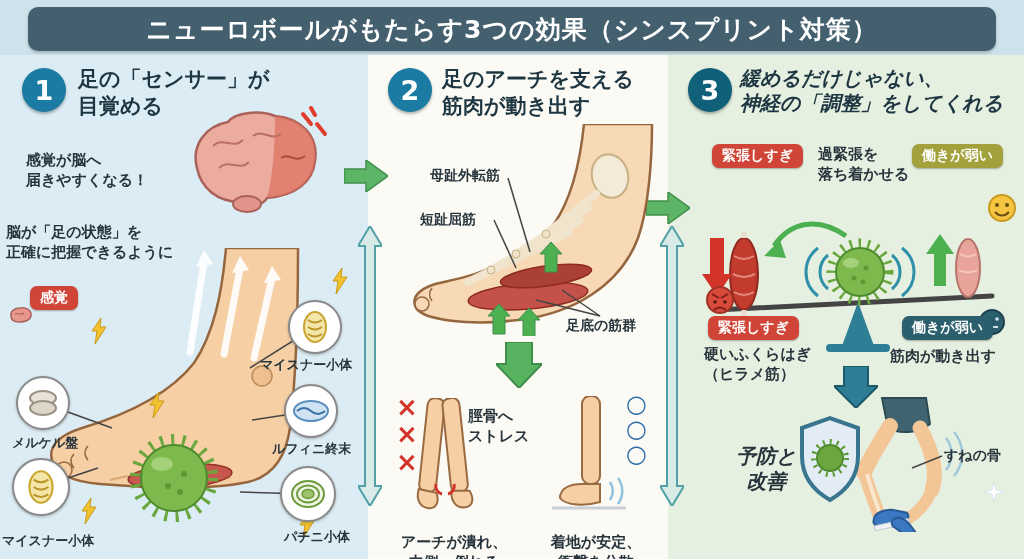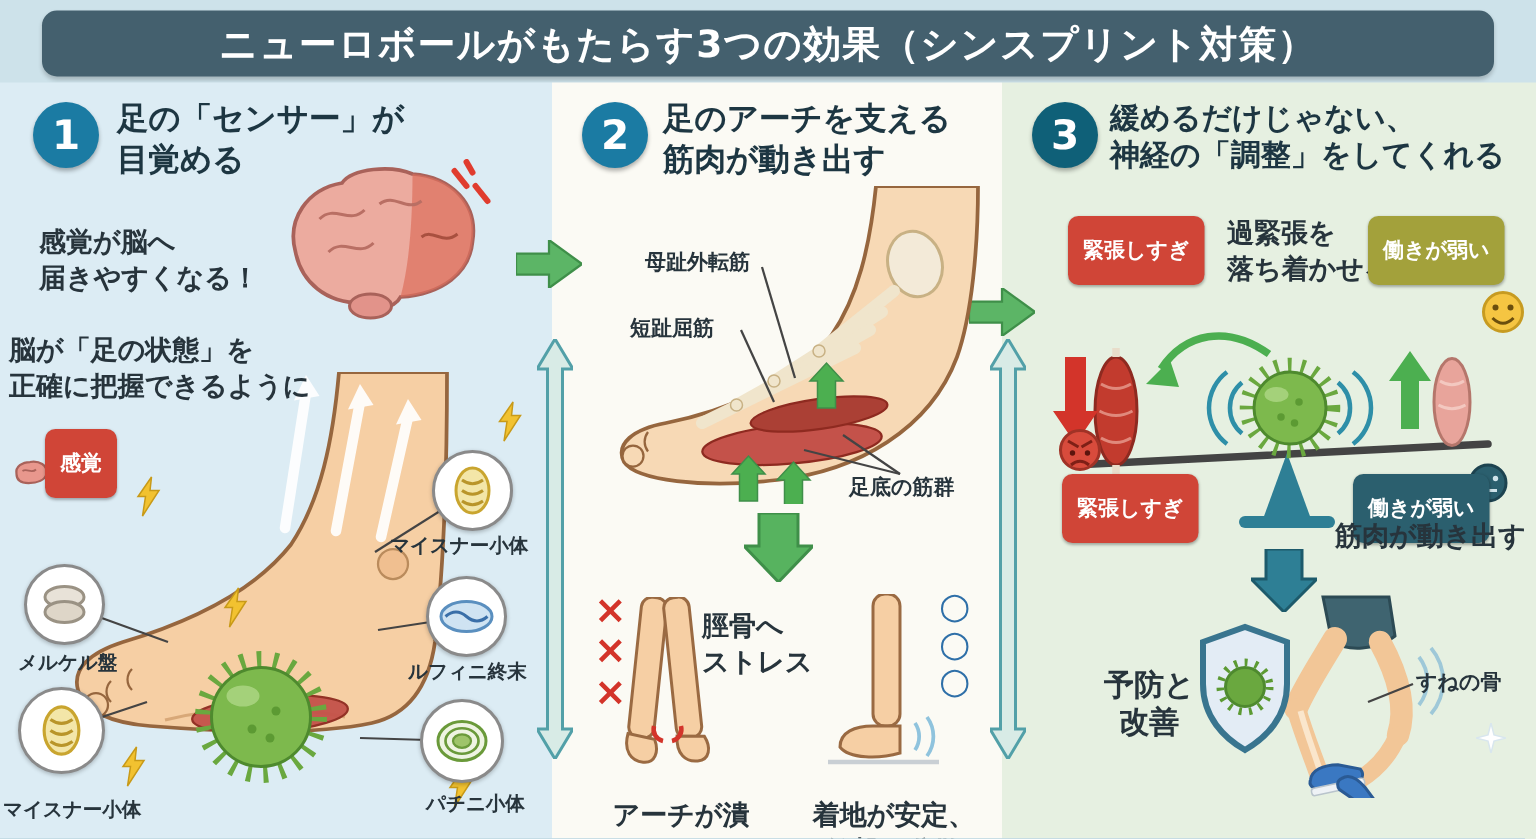--- a/index.html
+++ b/index.html
@@ -12,26 +12,26 @@
   .titlebar{position:absolute;left:28px;top:7px;width:968px;height:44px;background:#44606e;border-radius:10px;display:flex;align-items:center;justify-content:center;box-shadow:0 2px 3px rgba(0,0,0,.2);}
   .titlebar h1{color:#ffffff;font-size:25px;font-weight:bold;letter-spacing:1px;}
   .panel{position:absolute;top:55px;height:504px;}
   .panel1{left:0;width:368px;background:#dcecf4;}
   .panel2{left:368px;width:300px;background:#fbfaf4;}
   .panel3{left:668px;width:356px;background:#e6f0e1;}
   .numcircle{position:absolute;width:44px;height:44px;border-radius:50%;color:#fff;font-size:27px;font-weight:bold;display:flex;align-items:center;justify-content:center;background:#1b7ba3;box-shadow:0 2px 3px rgba(0,0,0,.3);}
   .numcircle.n3{background:#0f6078;}
   .ptitle{position:absolute;font-size:21px;font-weight:bold;color:#1d3642;line-height:1.3;}
   .ptitle.t20{font-size:20px;}
-  .lbl{position:absolute;font-weight:bold;color:#27343c;font-size:18px;line-height:1.35;}
+  .lbl{position:absolute;font-weight:bold;color:#27343c;font-size:15px;line-height:1.35;}
   .t13{font-size:13px;}
   .t14{font-size:14px;}
   .t17{font-size:17px;}
-  .t20{font-size:20px;line-height:1.25;}
-  .badge{position:absolute;color:#fff;font-weight:bold;font-size:14px;padding:14px 10px;border-radius:7px;box-shadow:0 1px 2px rgba(0,0,0,.3);white-space:nowrap;}
+  .t20{font-size:20px;line-height:1.25;font-style:italic;}
+  .badge{position:absolute;color:#fff;font-weight:bold;font-size:14px;padding:3px 10px;border-radius:7px;box-shadow:0 1px 2px rgba(0,0,0,.3);white-space:nowrap;}
   .badge.red{background:#d04537;}
   .badge.olive{background:#a3a13b;}
   .badge.tealdark{background:#2b5f6e;}
   .circleicon{position:absolute;border-radius:50%;background:#fff;border:2px solid #8a8a8a;display:flex;align-items:center;justify-content:center;box-shadow:0 1px 3px rgba(0,0,0,.25);}
   .marks{position:absolute;font-weight:bold;line-height:1.05;}
   .marks.bad{color:#d3342a;font-size:26px;}
   .marks.good{color:#2e6fa8;font-size:24px;}
   .overlay{position:absolute;left:0;top:0;width:1024px;height:559px;pointer-events:none;}
   svg{display:block;}
 </style>
@@ -330,19 +330,21 @@
 内側へ倒れる</div>
 
   <div class="numcircle n3" style="left:688px;top:68px">3</div>
   <div class="ptitle t20 ml" style="left:740px;top:66px">緩めるだけじゃない、
 神経の「調整」をしてくれる</div>
   <div class="badge red" style="left:712px;top:144px">緊張しすぎ</div>
   <div class="lbl ml" style="left:818px;top:144px">過緊張を
 落ち着かせる</div>
   <div class="badge olive" style="left:912px;top:144px">働きが弱い</div>
   <div class="badge red" style="left:708px;top:316px">緊張しすぎ</div>
+  <div class="lbl ml" style="left:704px;top:344px">硬いふくらはぎ
+（ヒラメ筋）</div>
   <div class="badge tealdark" style="left:902px;top:316px">働きが弱い</div>
   <div class="lbl ml" style="left:890px;top:346px">筋肉が動き出す</div>
   <div class="lbl t20 ml center" style="left:736px;top:430px">予防と
 改善</div>
   <div class="lbl t14" style="left:944px;top:446px">すねの骨</div>
 
 </div>
 
 </body></html>

